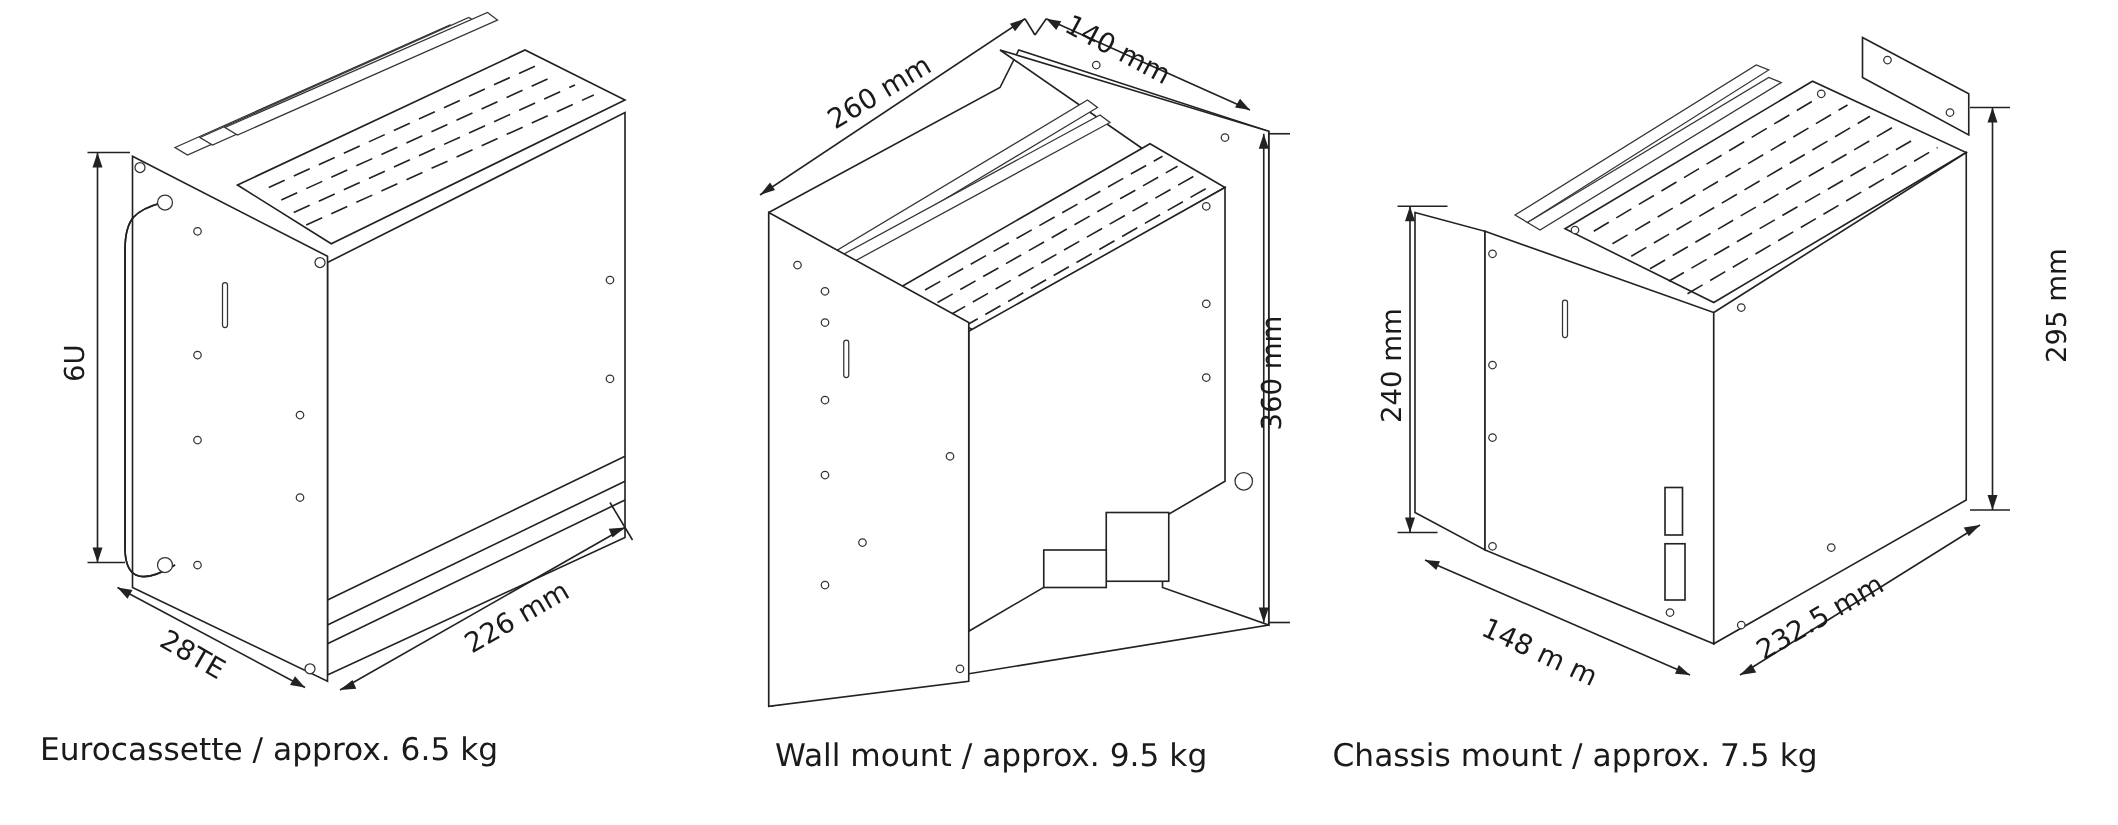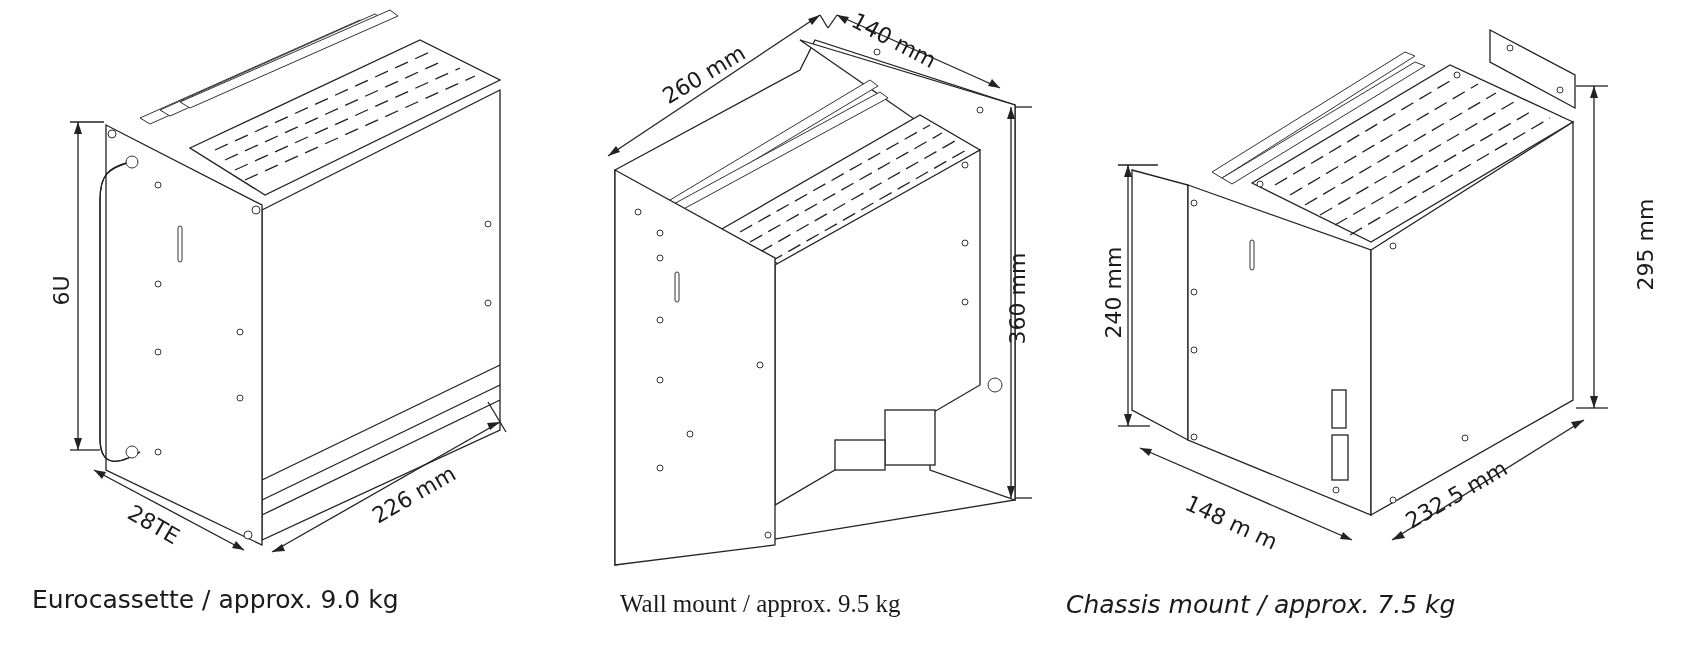--- a/index.html
+++ b/index.html
@@ -78,21 +78,21 @@
     <g>
       <line class="ln" x1="272" y1="552" x2="500" y2="422"></line>
       <line class="ln" x1="488" y1="402" x2="506" y2="432"></line>
       <polygon points="272,552 282,544 285,551" fill="#222"></polygon>
       <polygon points="500,422 490,430 487,423" fill="#222"></polygon>
     </g>
   </svg>
   <div class="dim" style="left:46px;top:278px;transform:rotate(-90deg);">6U</div>
   <div class="dim" style="left:126px;top:512px;transform:rotate(30deg);">28TE</div>
   <div class="dim" style="left:368px;top:482px;transform:rotate(-30deg);">226  mm</div>
-  <div class="caption" style="left:32px;top:585px;">Eurocassette / approx. 9.0 kg</div>
+  <div class="caption" style="left:32px;top:585px;">Eurocassette / approx. 6.5 kg</div>
 </div>
 
 <div class="fig" style="left:600px;width:560px;height:660px;">
   <svg width="560" height="600">
 
     <polygon class="pl" points="15,170 200,70 215,40 415,105 415,500 15,565" fill="none"></polygon>
     <polygon class="pl" points="200,40 415,105 415,500 330,470 330,130"></polygon>
     <circle class="screw" cx="277" cy="52" r="3"></circle>
     <circle class="screw" cx="380" cy="110" r="3"></circle>
 
@@ -152,21 +152,21 @@
       <line class="ln" x1="411" y1="107" x2="411" y2="498"></line>
       <line class="ln" x1="415" y1="107" x2="432" y2="107"></line>
       <line class="ln" x1="415" y1="498" x2="432" y2="498"></line>
       <polygon points="411,107 407,119 415,119" fill="#222"></polygon>
       <polygon points="411,498 407,486 415,486" fill="#222"></polygon>
     </g>
   </svg>
   <div class="dim" style="left:58px;top:62px;transform:rotate(-31deg);">260 mm</div>
   <div class="dim" style="left:248px;top:28px;transform:rotate(28deg);">140 mm</div>
   <div class="dim" style="left:372px;top:286px;transform:rotate(-90deg);">360 mm</div>
-  <div class="caption" style="left:20px;top:590px;font-family:Liberation Serif, serif;">Wall mount / approx. 9.5 kg</div>
+  <div class="caption" style="left:20px;top:590px;">Wall mount / approx. 9.5 kg</div>
 </div>
 
 <div class="fig" style="left:1160px;width:534px;height:660px;">
   <svg width="534" height="600">
 
     <polygon class="pl" points="330,30 415,75 415,108 330,62"></polygon>
     <circle class="screw" cx="350" cy="48" r="3"></circle>
       <circle class="screw" cx="400" cy="90" r="3"></circle>
 
     <g>
@@ -231,14 +231,14 @@
     <g>
       <line class="ln" x1="232" y1="540" x2="424" y2="420"></line>
       <polygon points="232,540 241,531 245,538" fill="#222"></polygon>
       <polygon points="424,420 415,429 411,422" fill="#222"></polygon>
     </g>
   </svg>
   <div class="dim" style="left:-92px;top:280px;transform:rotate(-90deg);">240 mm</div>
   <div class="dim" style="left:440px;top:232px;transform:rotate(-90deg);">295 mm</div>
   <div class="dim" style="left:22px;top:510px;transform:rotate(25deg);">148 m m</div>
   <div class="dim" style="left:240px;top:482px;transform:rotate(-30deg);">232.5  mm</div>
-  <div class="caption" style="left:-94px;top:590px;font-style:italic;">Chassis mount / approx. 7.5 kg</div>
+  <div class="caption" style="left:-94px;top:590px;">Chassis mount / approx. 7.5 kg</div>
 </div>
 
 </body></html>

